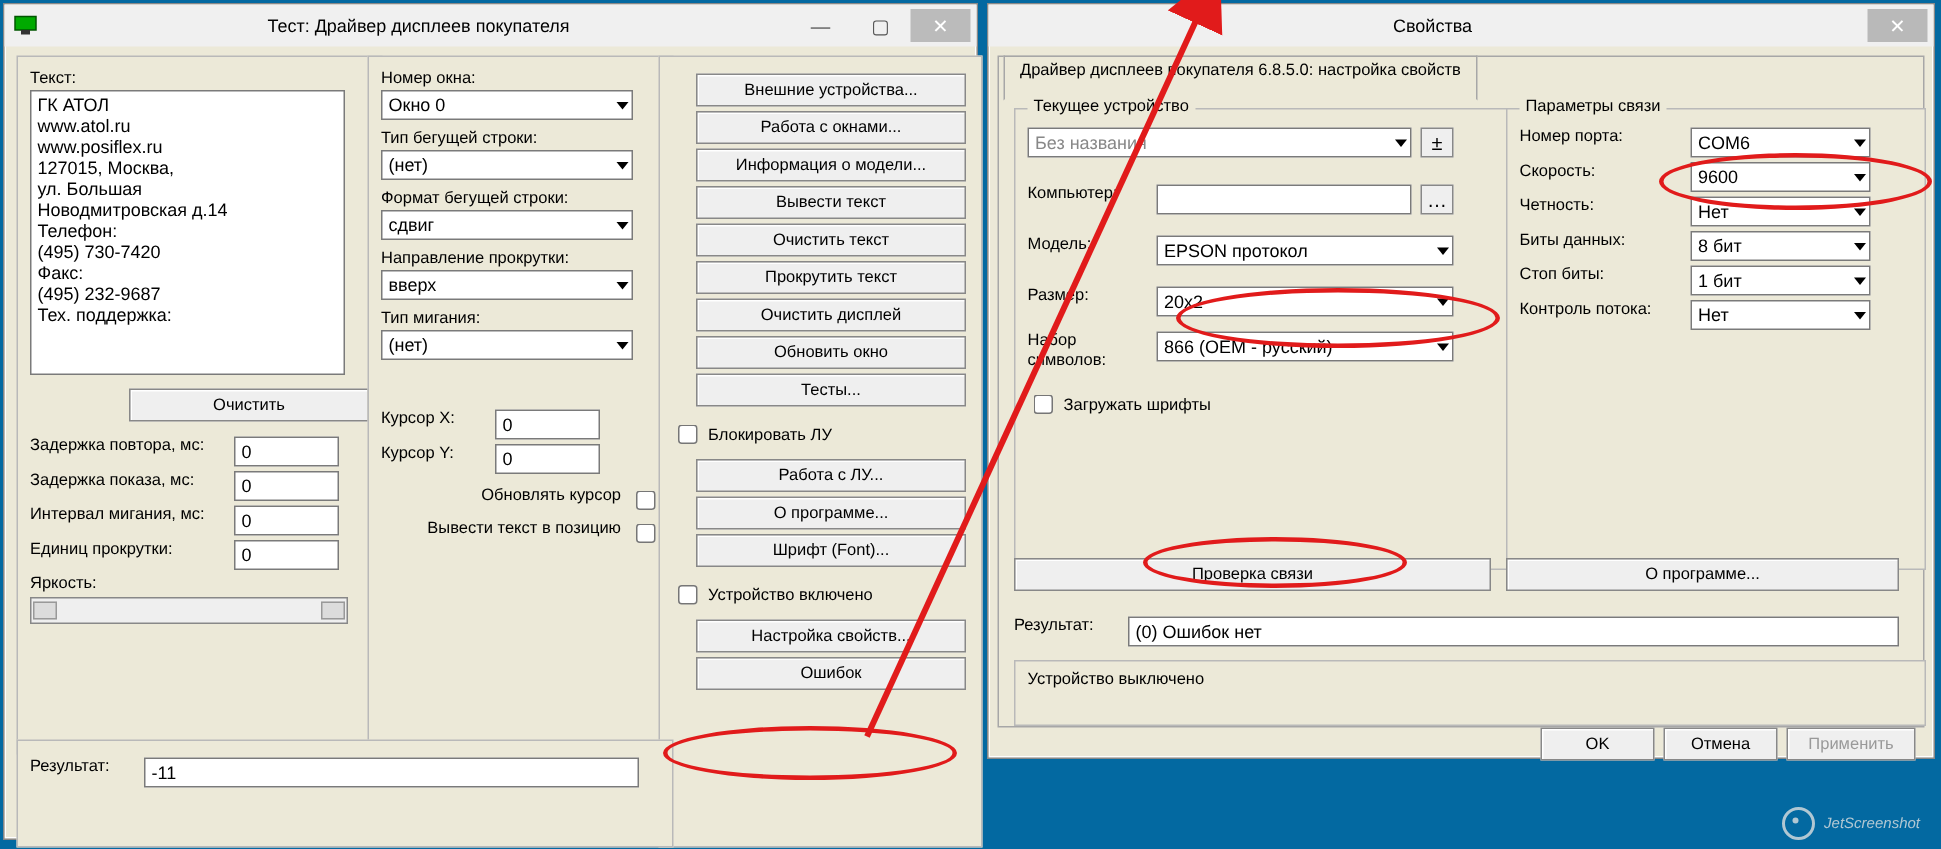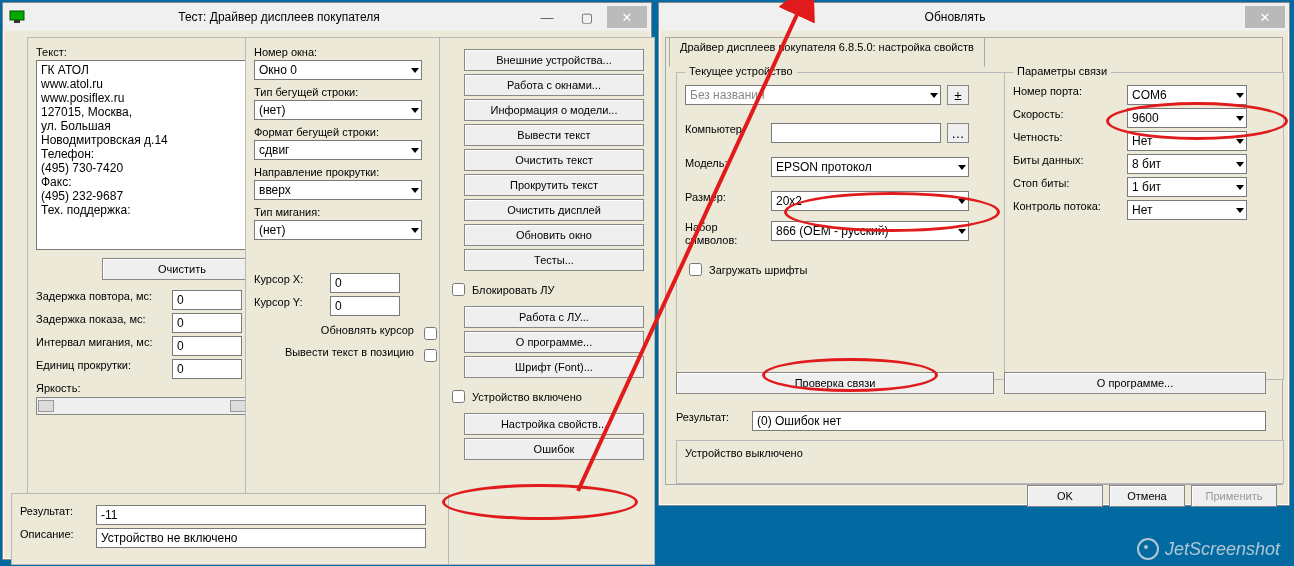--- a/index.html
+++ b/index.html
@@ -28,21 +28,21 @@
   .row{display:flex;align-items:flex-start;gap:6px;margin:3px 0}
   .fieldlab{width:130px}
   .scroll-placeholder{height:16px;border:1px solid #888;background:#efefef;position:relative}
   .scroll-placeholder:before,.scroll-placeholder:after{content:"";position:absolute;top:2px;width:14px;height:10px;background:#dcdcdc;border:1px solid #999}
   .scroll-placeholder:before{left:1px}
   .scroll-placeholder:after{right:1px}
   
   .oval{position:absolute;border:3px solid #e11b1b;border-radius:50%/50%;pointer-events:none}
   
   .arrow{position:absolute;pointer-events:none}
-  .watermark{position:absolute;right:14px;bottom:6px;color:#cfd8dc;font-style:italic;font-size:18px;opacity:.85;display:flex;align-items:center;gap:6px}
+  .watermark{position:absolute;right:14px;bottom:6px;color:#cfd8dc;font-style:italic;font-size:10px;opacity:.85;display:flex;align-items:center;gap:6px}
   .watermark .sw{width:18px;height:18px;border:2px solid #cfd8dc;border-radius:50%;position:relative}
   .watermark .sw:after{content:"";position:absolute;left:5px;top:5px;width:4px;height:4px;background:#cfd8dc;border-radius:50%}
   .smallbtn{width:22px;height:20px;border:1px solid #888;background:#efefef;display:inline-flex;align-items:center;justify-content:center;cursor:pointer}
 </style>
 </head>
 <body>
 <div class="stage">
 
 <div class="win" style="left:2px;top:2px;width:648px;height:556px">
   <div class="titlebar">
@@ -55,21 +55,21 @@
     <span class="title">Тест: Драйвер дисплеев покупателя</span>
     <div class="winbtns">
       <div class="winbtn">—</div>
       <div class="winbtn">▢</div>
       <div class="winbtn close">✕</div>
     </div>
   </div>
 
   <div class="body" style="height:520px">
 
-    <div class="group" style="position:absolute;left:24px;top:6px;width:226px;height:448px">
+    <div class="group" style="position:absolute;left:8px;top:6px;width:226px;height:448px">
       <div style="margin-bottom:2px">Текст:</div>
       <textarea class="input" style="width: 210px; height: 190px;">ГК АТОЛ
 www.atol.ru
 www.posiflex.ru
 127015, Москва,
 ул. Большая
 Новодмитровская д.14
 Телефон:
 (495) 730-7420
 Факс:
@@ -158,31 +158,27 @@
           </label>
       <button class="btn btn-block" style="width:180px">Настройка свойств...</button>
       <button class="btn btn-block" style="width:180px">Ошибок</button>
     </div>
 
     <div class="group" style="position:absolute;left:8px;top:462px;width:420px;height:54px;padding-top:8px">
       <div class="row">
             <label class="lab" style="width:70px">Результат:</label>
             <input class="input" style="width: 330px;" value="-11">
           </div>
-      <div class="row">
-            <label class="lab" style="width:70px">Описание:</label>
-            <input class="input" style="width: 330px;" value="Устройство не включено">
-          </div>
     </div>
   </div>
 </div>
 
 <div class="win" style="left:658px;top:2px;width:630px;height:502px">
   <div class="titlebar">
-    <span class="title">Обновлять</span>
+    <span class="title">Свойства</span>
     <div class="winbtns">
           <div class="winbtn close" style="background:#b9b9b9">✕</div>
         </div>
   </div>
   <div class="body" style="height:468px">
 
     <div style="border:1px solid #a7a7a7;height:446px;position:relative">
       <div style="position:absolute;left:3px;top:-1px;height:22px;border:1px solid #a7a7a7;border-bottom:1px solid #ece9d8;background:#ece9d8;padding:3px 10px;font-size:11px">Драйвер дисплеев покупателя 6.8.5.0: настройка свойств</div>
 
       <div class="group" style="position:absolute;left:10px;top:34px;width:318px;height:290px">

